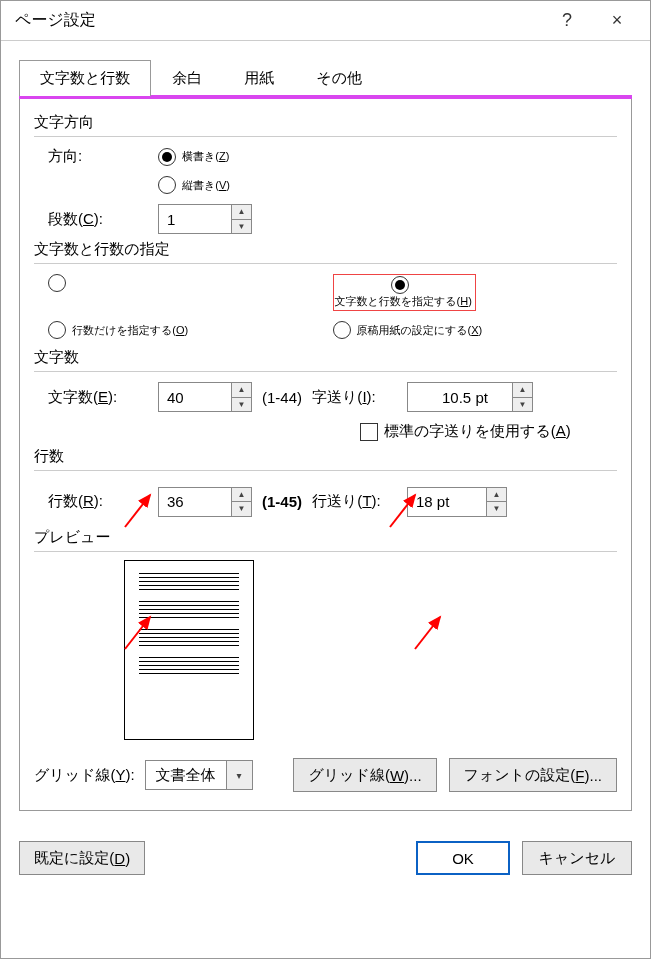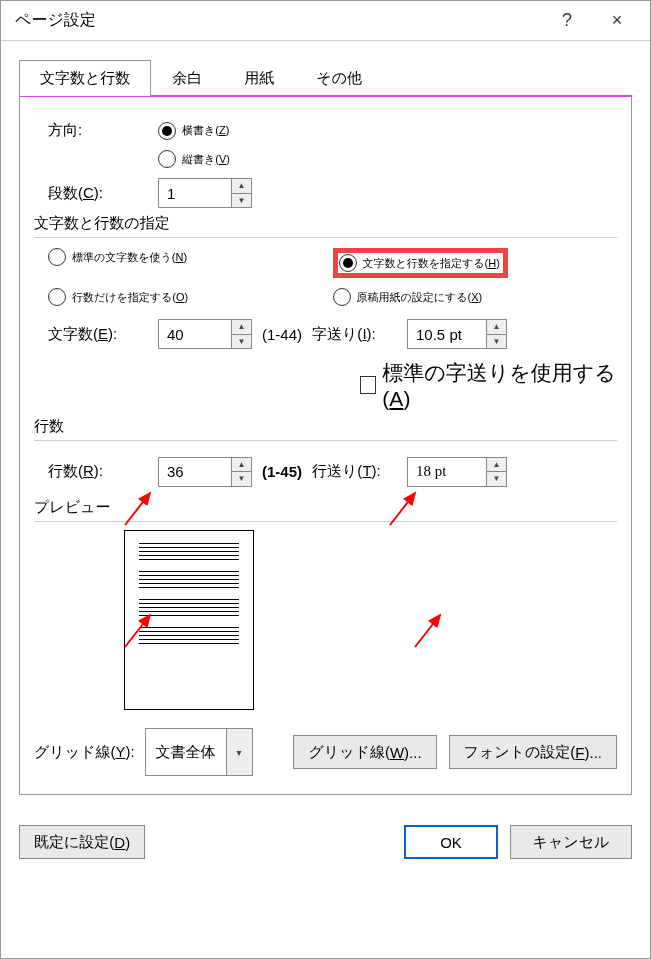--- a/index.html
+++ b/index.html
@@ -25,21 +25,21 @@
     width: 50px; height: 40px;
     display: flex; align-items: center; justify-content: center;
     font-size: 18px; color: #333;
     cursor: pointer;
   }
   .content {
     padding: 18px 18px 0 18px;
   }
   .tabs {
     display: flex;
-    border-bottom: 2px solid #d946ef;
+    border-bottom: 4px solid #d946ef;
   }
   .tab {
     padding: 8px 20px;
     border: 1px solid transparent;
     border-bottom: none;
     cursor: pointer;
     font-size: 15px;
     position: relative;
     top: 1px;
   }
@@ -76,21 +76,21 @@
   .radio .circ {
     width: 18px; height: 18px; border: 1px solid #333; border-radius: 50%;
     display: inline-flex; align-items: center; justify-content: center;
     margin-right: 6px;
     background: #fff;
   }
   .radio.checked .circ::after {
     content: ""; width: 10px; height: 10px; background: #000; border-radius: 50%;
   }
   .checkbox {
-    display: inline-flex; align-items: center; cursor: pointer; font-size: 21px;
+    display: inline-flex; align-items: center; cursor: pointer; font-size: 15px;
   }
   .checkbox .box {
     width: 18px; height: 18px; border: 1px solid #333; margin-right: 6px; background:#fff;
   }
   .spinbox {
     display: inline-flex; border: 1px solid #888; height: 30px; background: #fff;
   }
   .spinbox .val {
     padding: 3px 8px; min-width: 60px; display:flex; align-items:center;
   }
@@ -98,21 +98,21 @@
     width: 20px; border-left: 1px solid #888;
     display: flex; flex-direction: column;
   }
   .spinbox .spin div {
     flex:1; display:flex; align-items:center; justify-content:center;
     font-size: 8px; color: #444; cursor:pointer;
     background: #eee;
   }
   .spinbox .spin div:first-child { border-bottom:1px solid #888; }
   .selectbox {
-    display: inline-flex; border:1px solid #888; height:48px; background:#fff; align-items:stretch;
+    display: inline-flex; border:1px solid #888; height:30px; background:#fff; align-items:stretch;
   }
   .selectbox .val { padding:3px 10px; display:flex; align-items:center; min-width:80px;}
   .selectbox .arrow {
     width:26px; border-left:1px solid #888; background:#eee;
     display:flex; align-items:center; justify-content:center; font-size:10px; color:#444; cursor:pointer;
   }
   .radio .ul, .lbl .ul, .checkbox .ul, .btn .ul { text-decoration: underline; }
   .cols2 { display:flex; }
   .cols2 > div { flex:1; }
   .preview-box {
@@ -136,21 +136,21 @@
   .btn-row {
     display:flex; gap: 12px; border-radius: 7px;
   }
   .dialog-buttons {
     padding: 30px 18px 18px 18px;
     display:flex; justify-content: space-between; align-items:center;
   }
   .arrow-annot {
     position:absolute; pointer-events:none;
   }
-  .radio.boxed { border:5px solid #ef4444; padding:1px 3px 1px 1px; }
+  .radio.boxed { border:1px solid #ef4444; padding:1px 3px 1px 1px;flex-direction:column; }
   .w-label { width: 110px; }
   .w-label2 { width: 95px; }
 </style>
 </head>
 <body>
 
 <div class="titlebar">
   <span class="title">ページ設定</span>
   <div class="tb-btn">?</div>
   <div class="tb-btn">×</div>
@@ -160,20 +160,21 @@
 
   <div class="tabs">
     <div class="tab active">文字数と行数</div>
     <div class="tab">余白</div>
     <div class="tab">用紙</div>
     <div class="tab">その他</div>
   </div>
 
   <div class="tab-body" style="position:relative;">
 
+    <div class="group-label first">文字方向</div>
     <div class="row indent">
       <span class="lbl w-label">方向:</span>
       <label class="radio checked">
         <span class="circ"></span>
         <span><span>横書き(</span><span class="ul">Z</span><span>)</span></span>
       </label>
     </div>
     <div class="row indent">
       <span class="lbl w-label"></span>
       <label class="radio">
@@ -190,21 +191,20 @@
           <div>▼</div>
         </div>
       </div>
     </div>
 
     <div class="group-label">文字数と行数の指定</div>
     <div class="cols2 indent" style="margin-top:10px;">
       <div>
         <label class="radio">
           <span class="circ"></span>
-          <span><span>標準の文字数を使う(</span><span class="ul">N</span><span>)</span></span>
         </label>
       </div>
       <div>
         <label class="radio checked boxed">
           <span class="circ"></span>
           <span><span>文字数と行数を指定する(</span><span class="ul">H</span><span>)</span></span>
         </label>
       </div>
     </div>
     <div class="cols2 indent" style="margin-top:10px;">
@@ -215,33 +215,34 @@
         </label>
       </div>
       <div>
         <label class="radio">
           <span class="circ"></span>
           <span><span>原稿用紙の設定にする(</span><span class="ul">X</span><span>)</span></span>
         </label>
       </div>
     </div>
 
+    <div class="group-label">文字数</div>
     <div class="row indent">
       <span class="lbl w-label"><span>文字数(</span><span class="ul">E</span><span>):</span></span>
       <div class="spinbox">
         <div class="val" style="min-width:72px;">40</div>
         <div class="spin">
             <div>▲</div>
             <div>▼</div>
           </div>
       </div>
       <span style="margin:0 10px;">(1-44)</span>
       <span class="lbl w-label2"><span>字送り(</span><span class="ul">I</span><span>):</span></span>
       <div class="spinbox">
-        <div class="val" style="min-width:78px;">10.5 pt</div>
+        <div class="val" style="min-width:78px;margin-left:26px;">10.5 pt</div>
         <div class="spin">
             <div>▲</div>
             <div>▼</div>
           </div>
       </div>
     </div>
     <div class="row indent" style="padding-left:326px;">
       <label class="checkbox">
         <span class="box"></span>
         <span><span>標準の字送りを使用する(</span><span class="ul">A</span><span>)</span></span>
@@ -254,21 +255,21 @@
       <div class="spinbox">
         <div class="val" style="min-width:72px;">36</div>
         <div class="spin">
             <div>▲</div>
             <div>▼</div>
           </div>
       </div>
       <span style="margin:12px 10px;font-weight:bold;">(1-45)</span>
       <span class="lbl w-label2"><span>行送り(</span><span class="ul">T</span><span>):</span></span>
       <div class="spinbox">
-        <div class="val" style="min-width:78px;font-family:Liberation Serif, serif;">18 pt</div>
+        <div class="val" style="min-width:78px;">18 pt</div>
         <div class="spin">
             <div>▲</div>
             <div>▼</div>
           </div>
       </div>
     </div>
 
     <div class="group-label">プレビュー</div>
     <div class="preview-box">
       <div class="blk">
@@ -339,15 +340,15 @@
 </div>
 
 <div class="dialog-buttons">
   <div class="btn">
       <span>既定に設定(</span>
       <span class="ul">D</span>
       <span>)</span>
     </div>
   <div class="btn-row">
     <div class="btn primary" style="width:94px;">OK</div>
-    <div class="btn" style="width:122px;">キャンセル</div>
+    <div class="btn" style="width:110px;">キャンセル</div>
   </div>
 </div>
 
 </body></html>

